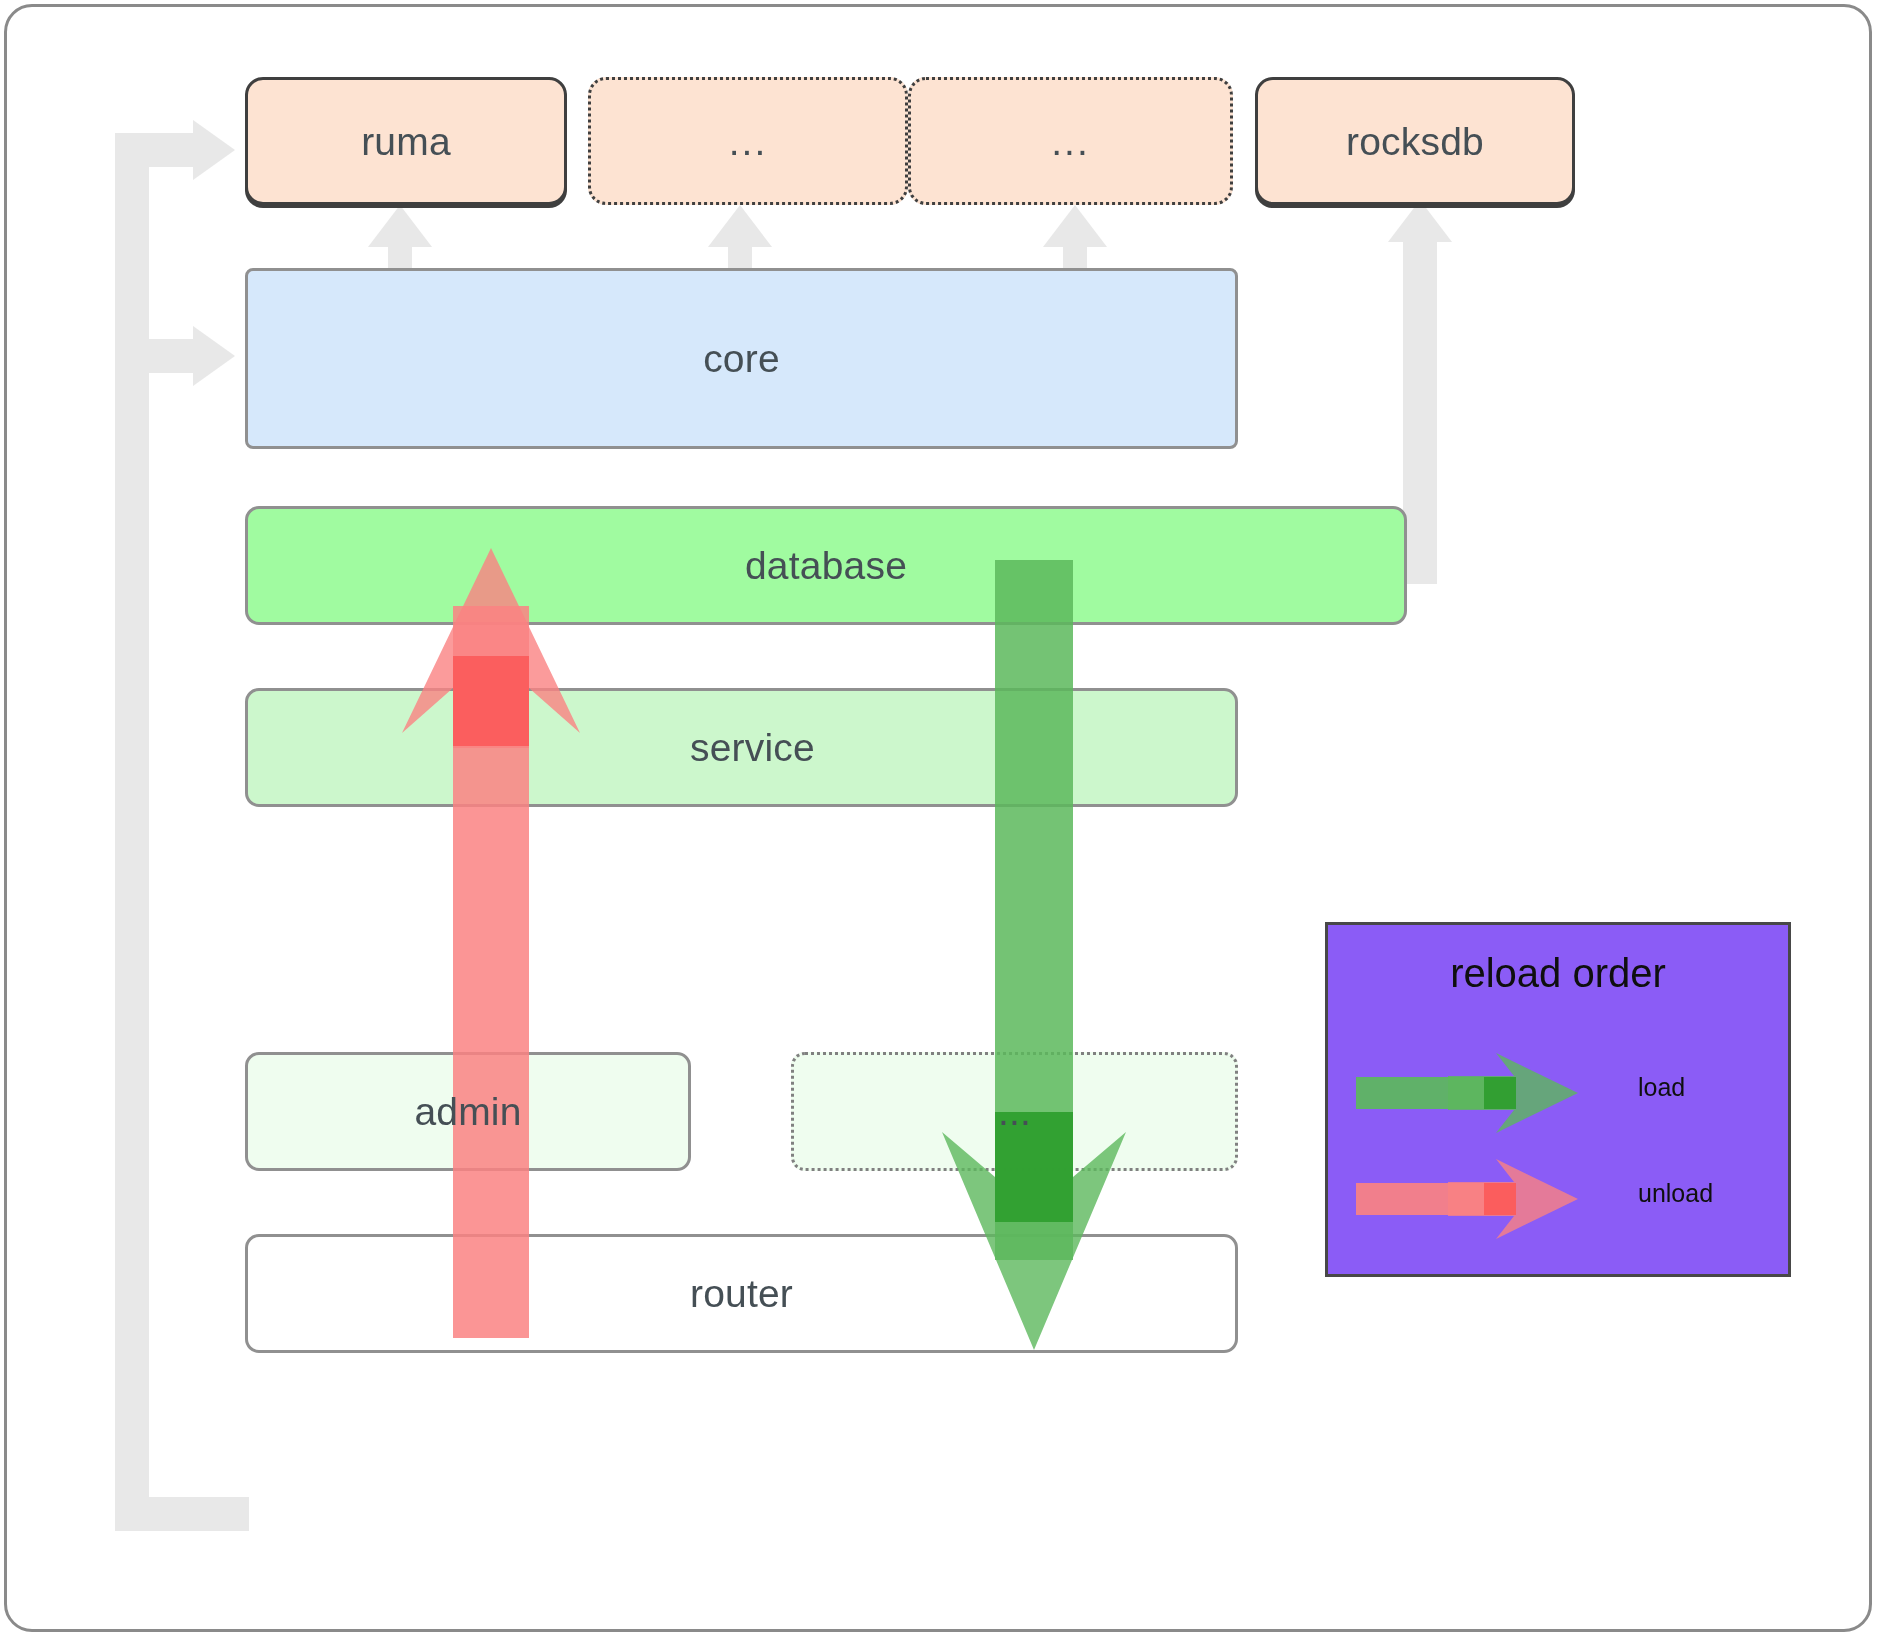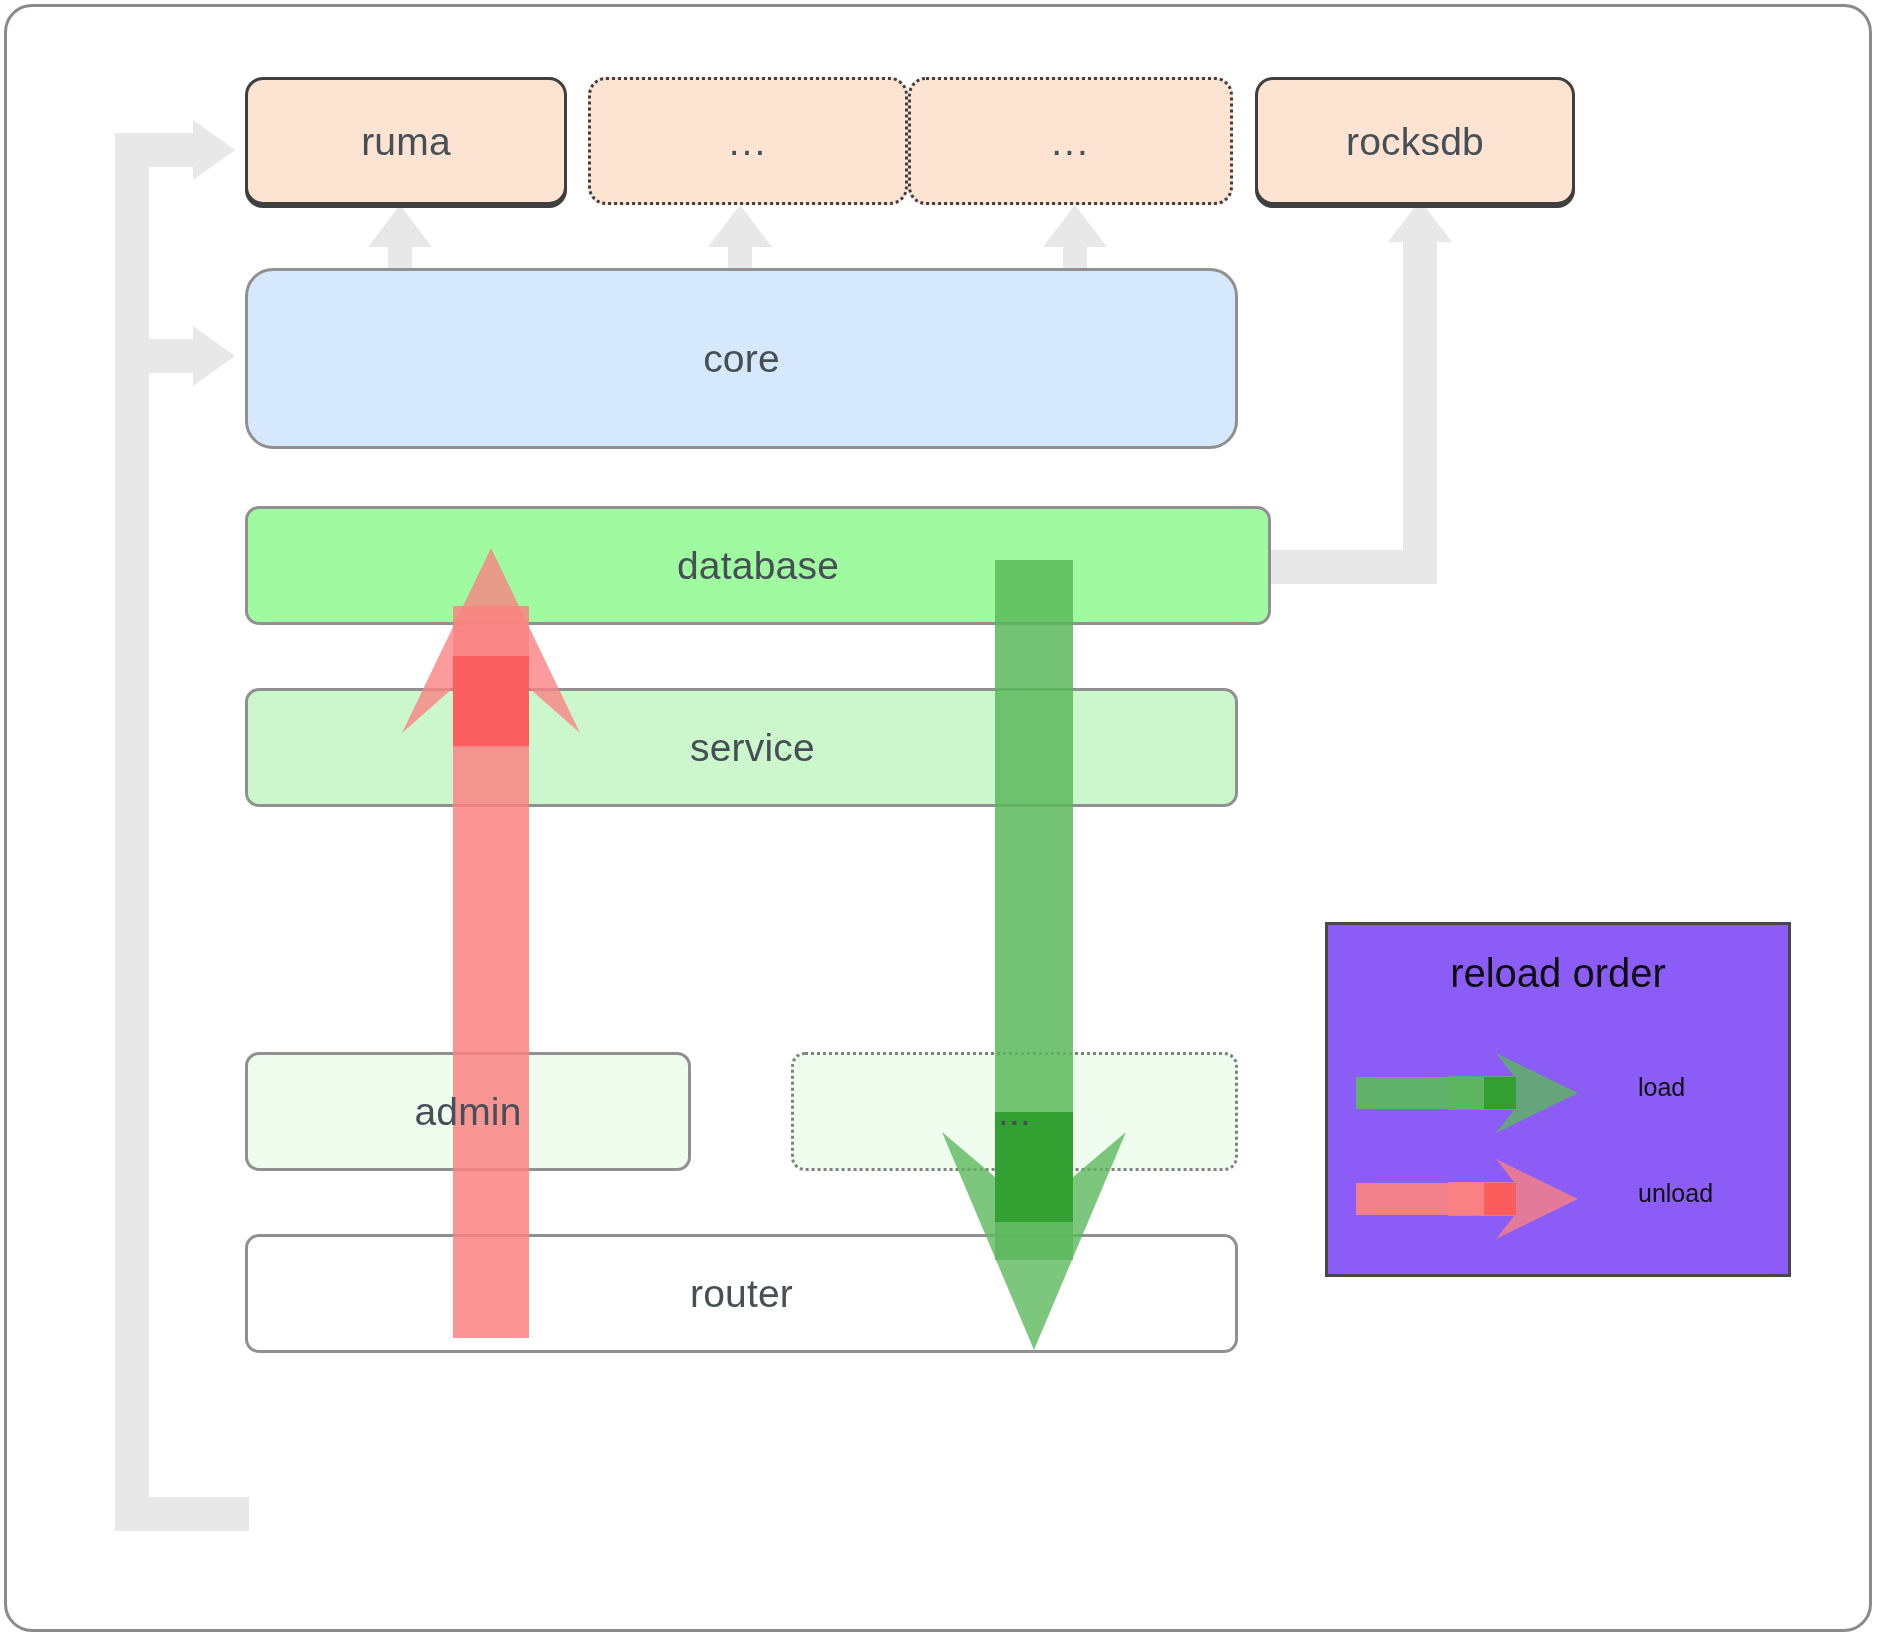--- a/index.html
+++ b/index.html
@@ -54,21 +54,21 @@
   .dep.dotted {
     border: 3px dotted #3f3f3f;
     box-shadow: none;
   }
   .dep .dots { font-size: 39px; letter-spacing: 2px; }
 
   
   .core {
     background: #d6e8fb;
     border: 3px solid #909090;
-    border-radius: 28px;
+    border-radius: 8px;
     text-align: center;
   }
   
   .lvl-db     { background: #a0fba0; border: 3px solid #909090; }
   .lvl-svc    { background: #ccf7cc; border: 3px solid #909090; padding-left: 22px; }
   .lvl-api    { background: #e0fbe0; border: 3px solid #909090; }
   .lvl-admin  { background: #effdef; border: 3px solid #909090; }
   .lvl-dots   { background: #effdef; border: 3px dotted #808080; }
   .lvl-router { background: #ffffff; border: 3px solid #909090; }
 
@@ -174,21 +174,21 @@
   </div>
 
   <div class="node dep" style="left:1255px; top:77px; width:320px; height:128px;">
     <span class="lbl">rocksdb</span>
   </div>
 
   <div class="node core" style="left:245px; top:268px; width:993px; height:181px;">
     <span class="lbl">core</span>
   </div>
 
-  <div class="node lvl-db" style="left:245px; top:506px; width:1026px; height:119px;">
+  <div class="node lvl-db" style="left:245px; top:506px; width:1162px; height:119px;">
     <span class="lbl">database</span>
   </div>
 
   <div class="node lvl-svc" style="left:245px; top:688px; width:993px; height:119px;">
     <span class="lbl">service</span>
   </div>
 
 
   <div class="node lvl-admin" style="left:245px; top:1052px; width:446px; height:119px;">
     <span class="lbl">admin</span>

